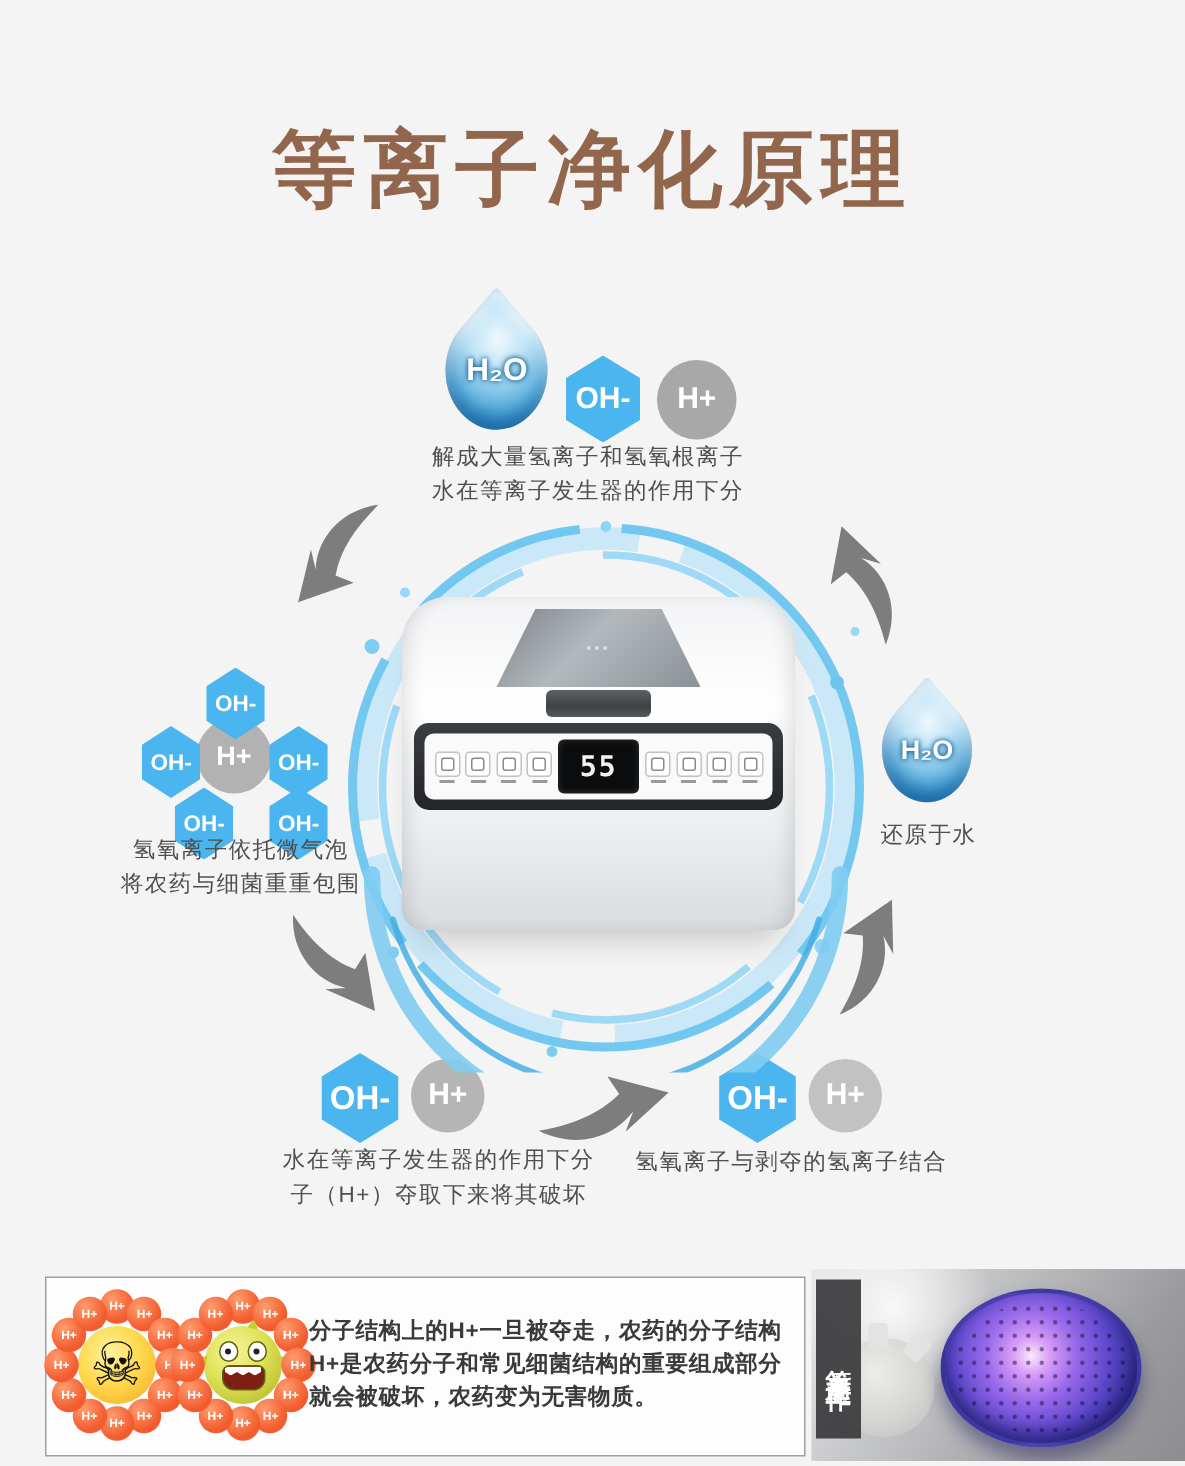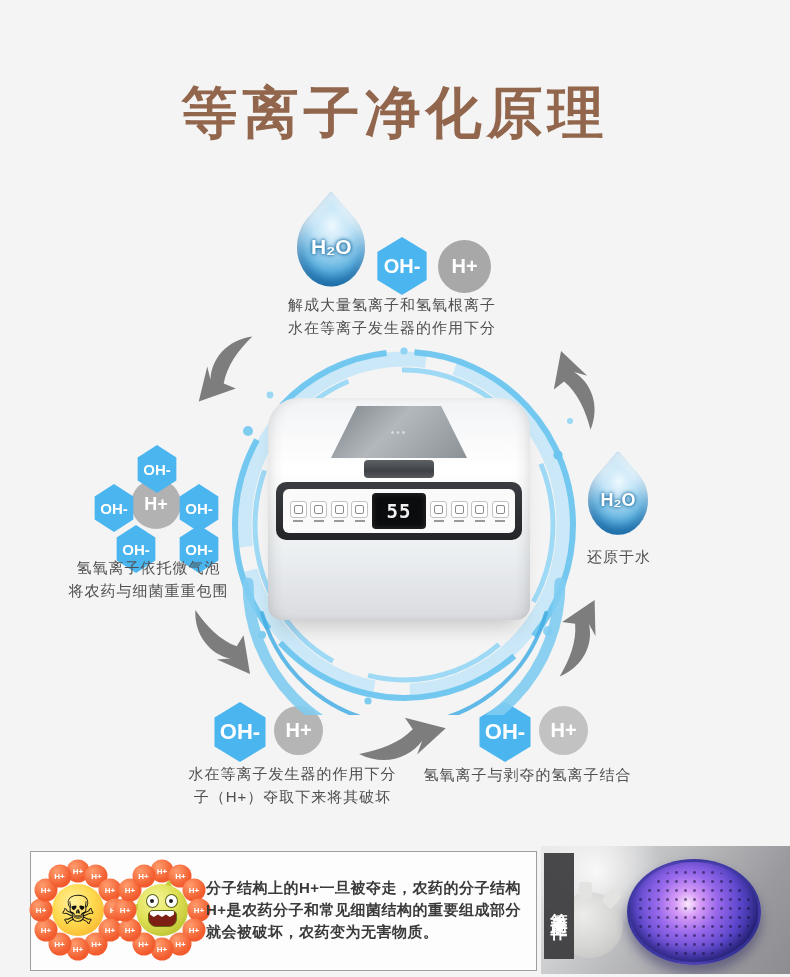--- a/index.html
+++ b/index.html
@@ -238,21 +238,21 @@
     </div>
   <div class="hex" style="left:177px;top:484px;width:44px;height:48px;font-size:15px;">
       <span>OH-</span>
     </div>
   <div class="hex" style="left:114px;top:525px;width:44px;height:48px;font-size:15px;">
       <span>OH-</span>
     </div>
   <div class="hex" style="left:177px;top:525px;width:44px;height:48px;font-size:15px;">
       <span>OH-</span>
     </div>
-  <div class="caption" style="left:36px;top:556px;width:225px;">
+  <div class="caption" style="left:48px;top:556px;width:225px;font-family:Liberation Mono, monospace;">
     <div>氢氧离子依托微气泡</div>
     <div>将农药与细菌重重包围</div>
   </div>
 
   <div class="dropwrap" style="left:588px;top:470px;width:60px;height:60px;">
     <div class="drop">
         <span style="font-size:18px;">H₂O</span>
       </div>
   </div>
   <div class="caption" style="left:575px;top:545px;width:88px;text-align:center;">还原于水</div>

